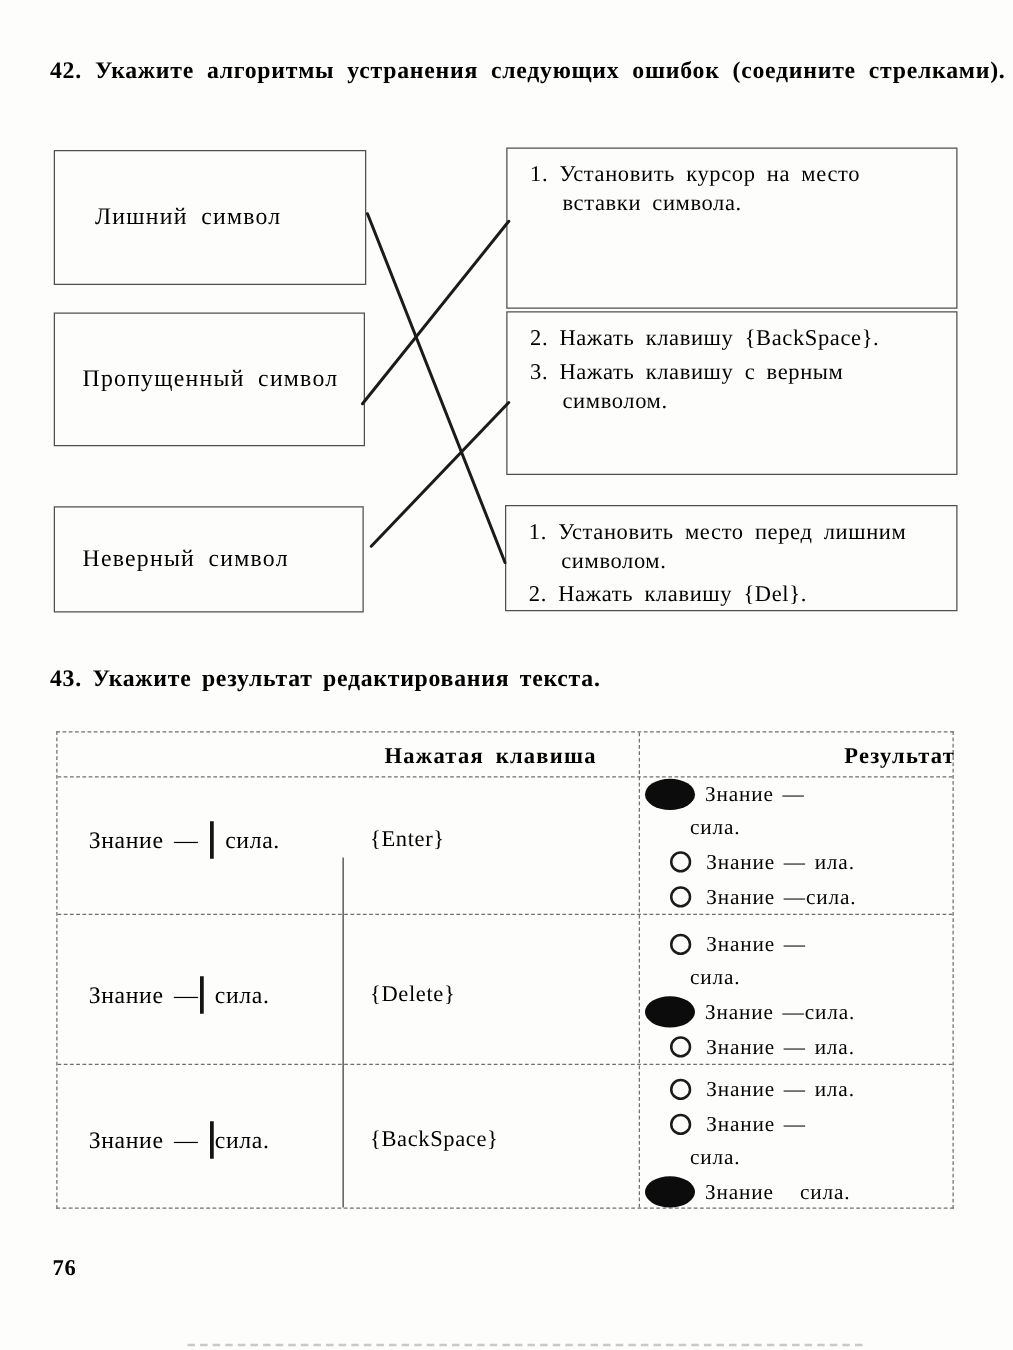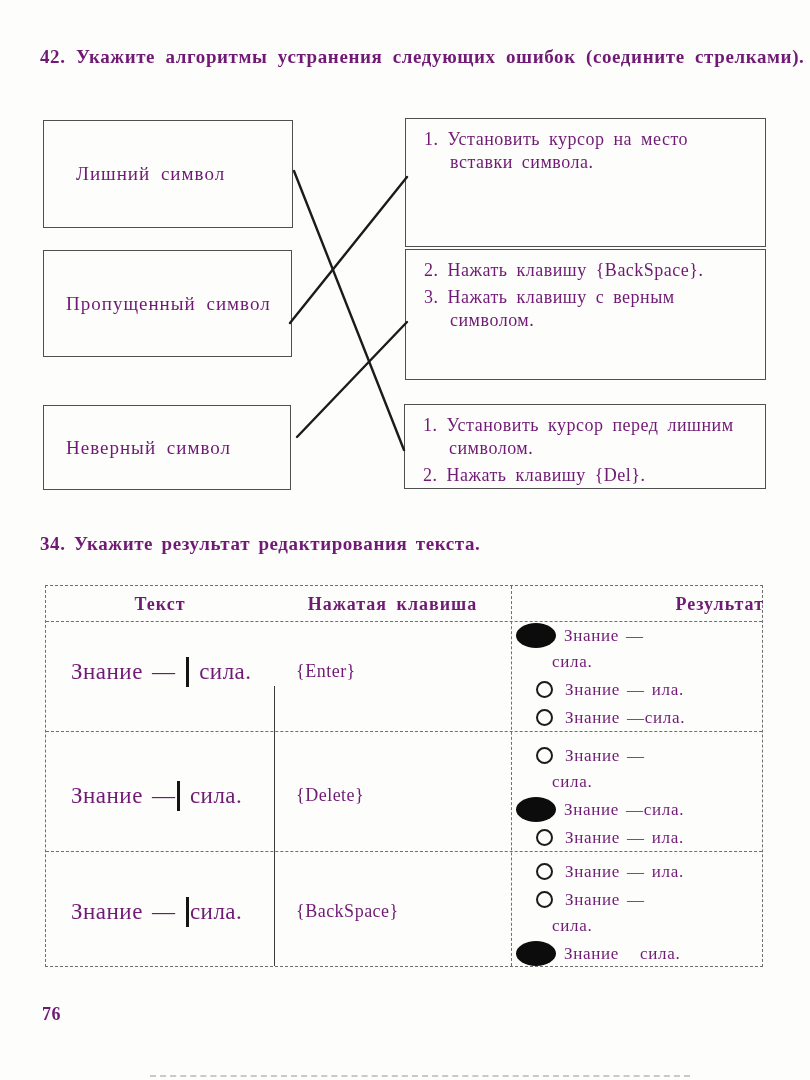--- a/index.html
+++ b/index.html
@@ -1,18 +1,18 @@
 <!DOCTYPE html>
 <html><head>
 <meta charset="utf-8">
 <style>
   html,body{margin:0;padding:0;background:#fdfdfb;}
   .page{
     position:relative;width:810px;height:1080px;background:#fdfdfb;
-    font-family:"Liberation Serif", serif;color:#701a75;overflow:hidden;
+    font-family:"Liberation Serif", serif;color:#000000;overflow:hidden;
   }
   
   .ex-title{
     position:absolute;left:40px;width:736px;
     font-size:19px;font-weight:bold;line-height:26px;
     letter-spacing:0.6px;word-spacing:5px;text-align:justify;
     padding-left:48px;text-indent:-48px;
   }
   .ex-title.single{text-align:left;word-spacing:3px;}
   
@@ -36,21 +36,21 @@
     border:1px dashed #6f6f6f;box-sizing:border-box;
   }
   .th{position:absolute;top:8px;font-size:18px;font-weight:bold;letter-spacing:1px;word-spacing:4px;text-align:center;}
   .th.c1{left:0;width:228px;}
   .th.c2{left:228px;width:237px;}
   .th.c3{left:465px;width:253px;text-align:right;}
   .hline{position:absolute;left:0;right:0;border-top:1px dashed #6f6f6f;}
   .vline-dashed{position:absolute;left:465px;top:0;bottom:0;border-left:1px dashed #6f6f6f;}
   .vline-solid{position:absolute;left:228px;top:100px;bottom:0;border-left:1.6px solid #3c3c3c;}
   .trow{position:absolute;left:0;right:0;}
-  .cell{position:absolute;font-size:23px;letter-spacing:0.5px;word-spacing:3px;}
+  .cell{position:absolute;font-size:19px;letter-spacing:0.5px;word-spacing:3px;}
   .cell-text{left:25px;width:200px;}
   .cell-key{left:250px;width:180px;font-size:18px;}
   .cell-result{left:470px;width:244px;font-size:17px;letter-spacing:0.7px;word-spacing:2px;}
   .cursor{display:inline-block;width:3px;height:30px;background:#141414;vertical-align:middle;margin:0 1px;position:relative;top:-2px;}
   .opt{display:flex;align-items:center;margin-bottom:3px;min-height:25px;}
   .radio-empty{flex:none;width:13px;height:13px;border:2px solid #1b1b1b;border-radius:50%;margin-left:20px;margin-right:12px;background:transparent;}
   .radio-filled{flex:none;width:40px;height:25px;background:#0c0c0c;border-radius:50%;margin-left:0;margin-right:8px;}
   .opt-line2{margin:0 0 5px 36px;line-height:21px;}
   
   .page-number{position:absolute;left:42px;top:1004px;font-size:18px;font-weight:bold;letter-spacing:0.5px;}
@@ -74,34 +74,33 @@
   </div>
 
   <div class="algo-box" style="left:405px;top:118px;width:361px;height:129px;">
     <div class="step"><span>1.</span> <span>Установить курсор на место вставки символа.</span></div>
   </div>
   <div class="algo-box" style="left:405px;top:249px;width:361px;height:131px;">
     <div class="step"><span>2.</span> <span>Нажать клавишу {BackSpace}.</span></div>
     <div class="step"><span>3.</span> <span>Нажать клавишу с верным символом.</span></div>
   </div>
   <div class="algo-box" style="left:404px;top:404px;width:362px;height:85px;">
-    <div class="step"><span>1.</span> <span>Установить курсор перед лишним символом.</span></div>
+    <div class="step"><span>1.</span> <span>Установить место перед лишним символом.</span></div>
     <div class="step"><span>2.</span> <span>Нажать клавишу {Del}.</span></div>
   </div>
 
   <svg class="connections" width="810" height="1080">
       <line x1="294" y1="171" x2="404" y2="450"></line>
       <line x1="290" y1="323" x2="407" y2="177"></line>
       <line x1="297" y1="437" x2="407" y2="322"></line>
     </svg>
 
-  <div class="ex-title single" style="top:531px;"><span>34.</span> <span>Укажите результат редактирования текста.</span></div>
+  <div class="ex-title single" style="top:531px;"><span>43.</span> <span>Укажите результат редактирования текста.</span></div>
 
   <div class="table">
-    <div class="th c1">Текст</div>
     <div class="th c2">Нажатая клавиша</div>
     <div class="th c3">Результат</div>
 
     <div class="hline" style="top:35px;"></div>
     <div class="hline" style="top:145px;"></div>
     <div class="hline" style="top:265px;"></div>
     <div class="vline-dashed"></div>
     <div class="vline-solid"></div>
 
     <div class="trow" style="top:35px;height:110px;">

